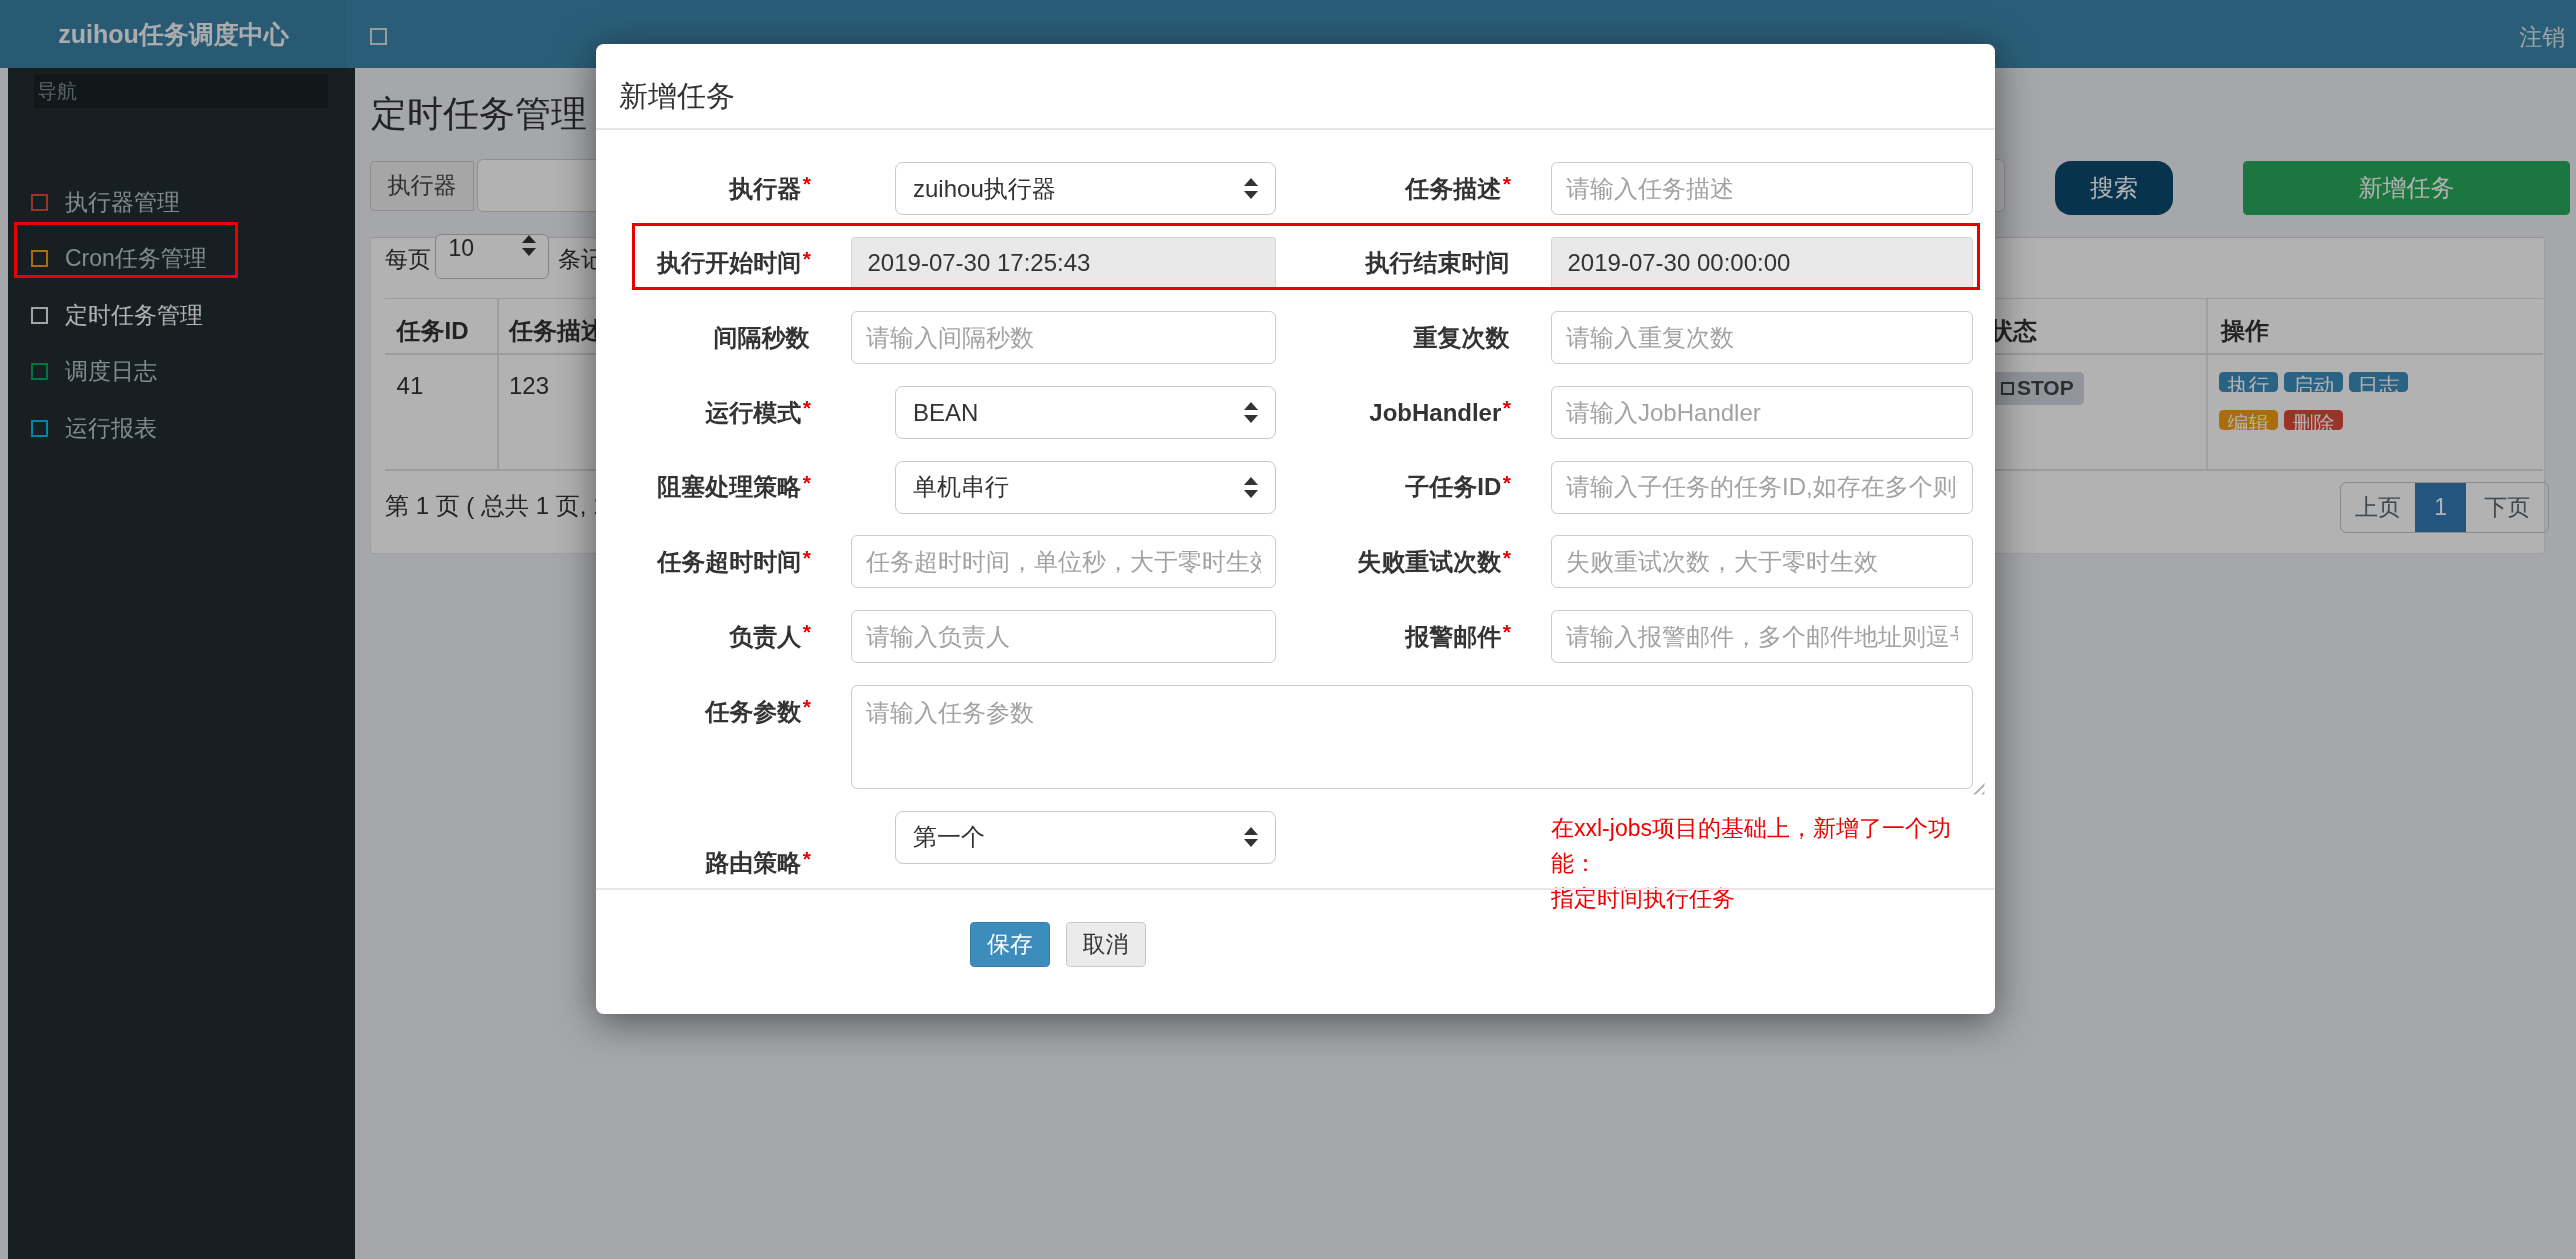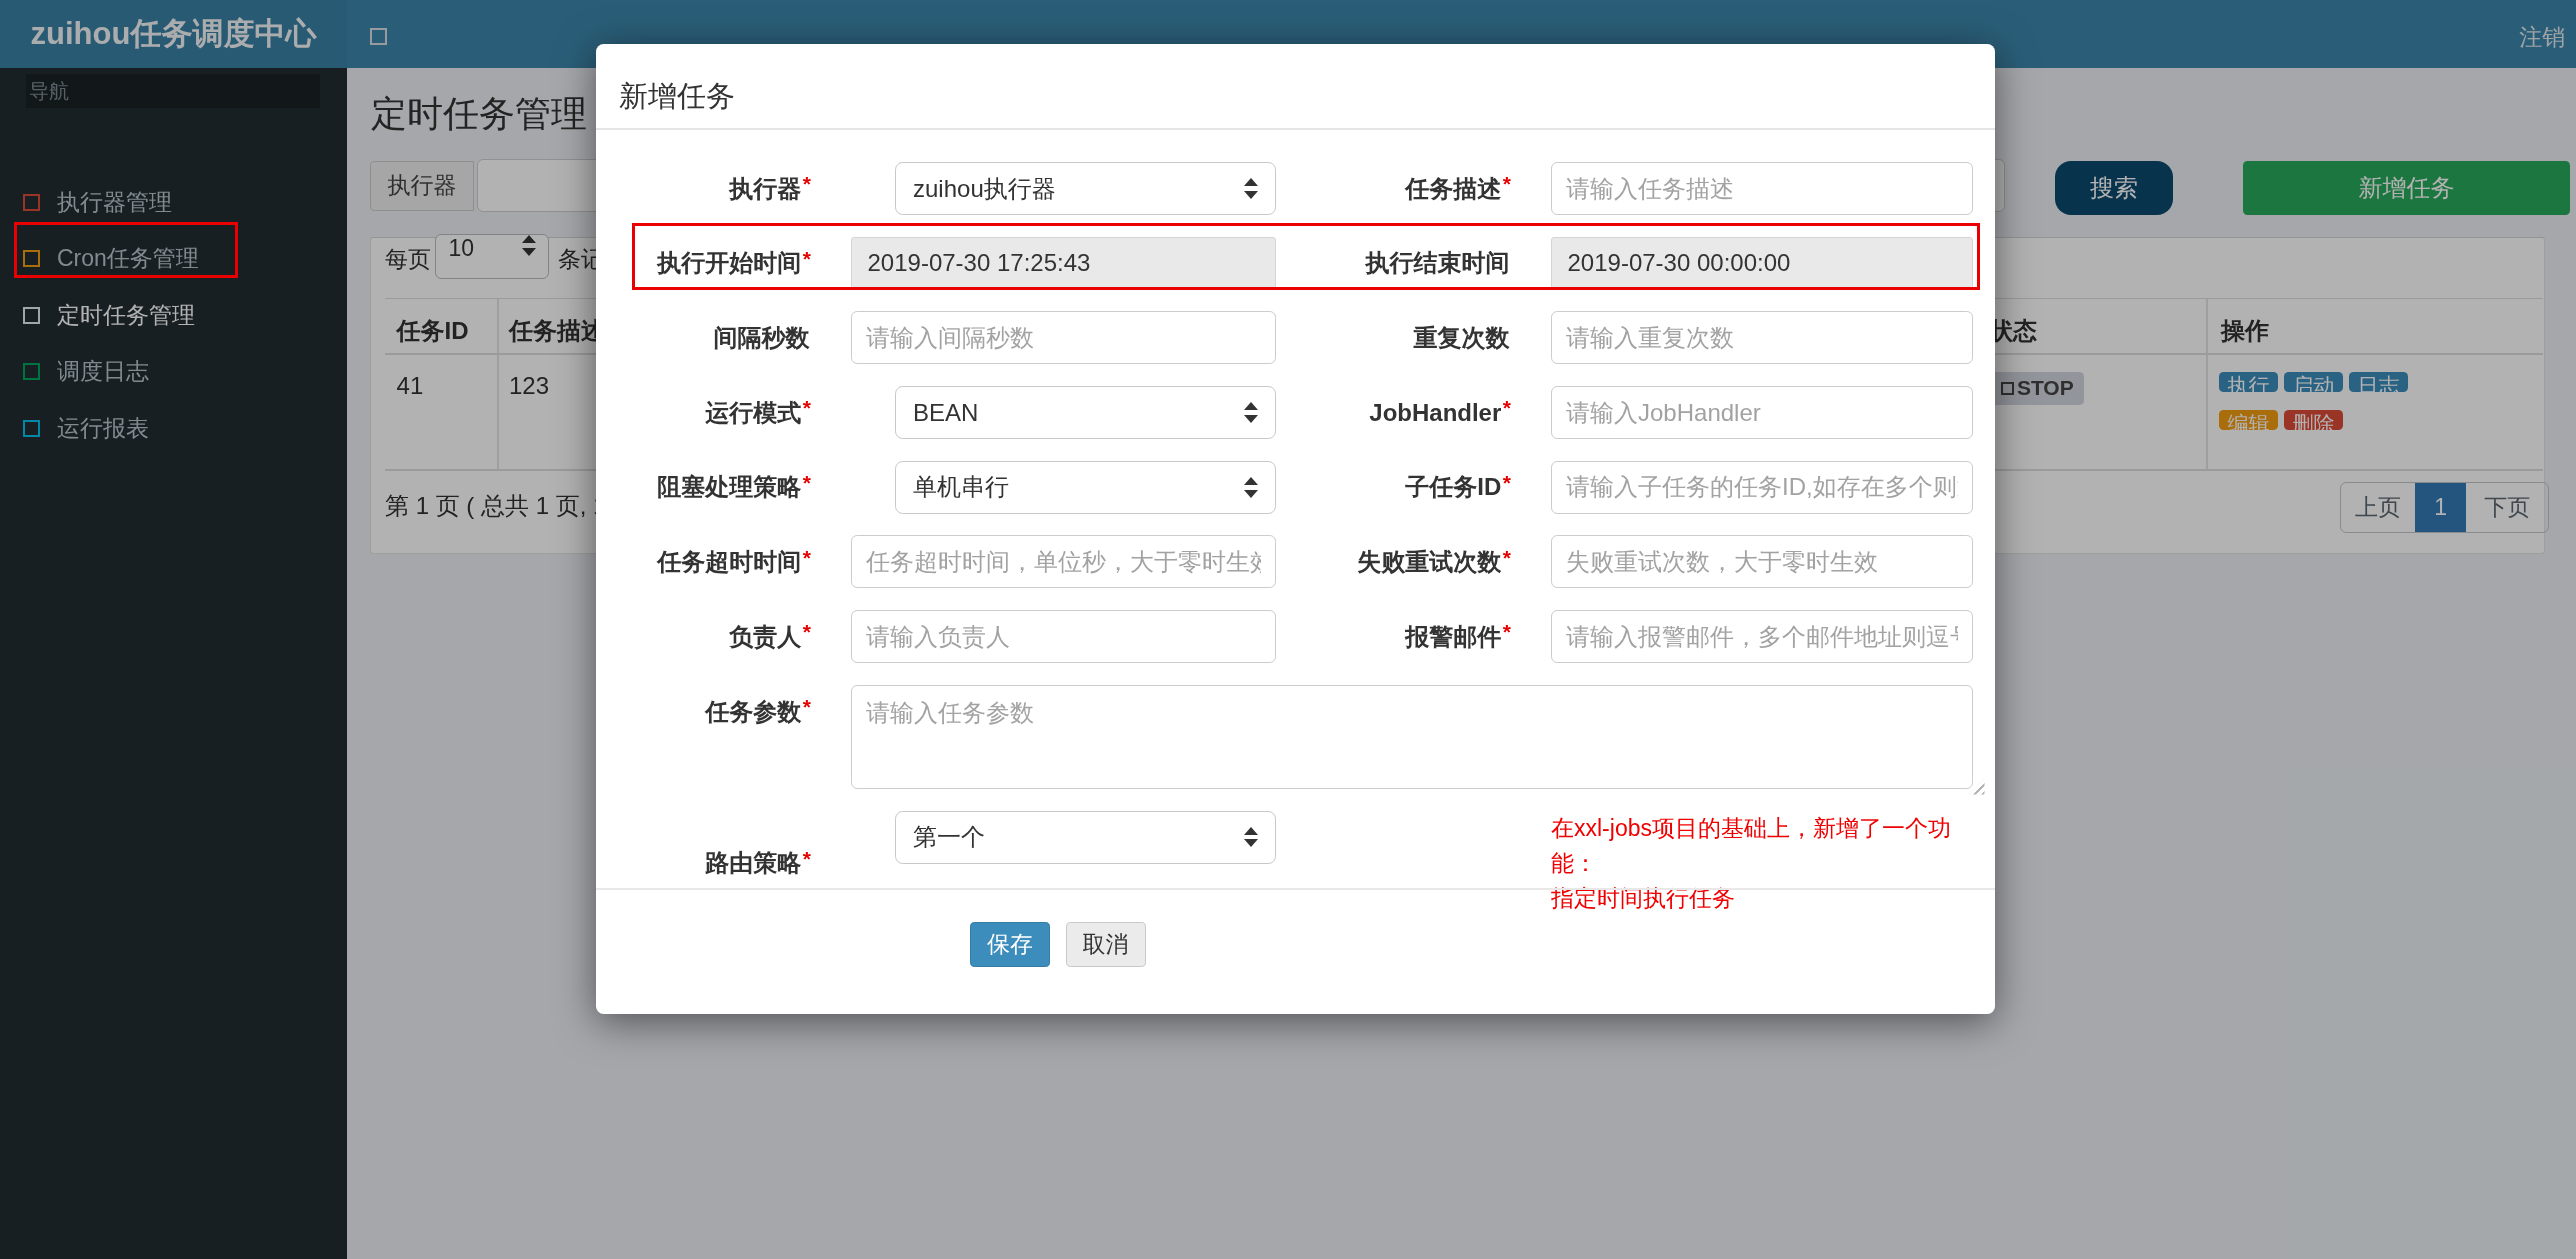--- a/index.html
+++ b/index.html
@@ -3,26 +3,26 @@
 <meta charset="utf-8">
 <style>
   * { margin:0; padding:0; box-sizing:border-box; }
   html,body { width:2576px; height:1259px; overflow:hidden;
     font-family:"Liberation Sans","DejaVu Sans",sans-serif; background:#ecf0f5; }
   .abs { position:absolute; }
 
   
   #navbar { left:0; top:0; width:2576px; height:68px; background:#3d87ad; z-index:1; }
   #logo { left:0; top:0; width:347px; height:68px; background:#3a81a6; color:#f4f7f9;
-    font-size:31px; font-weight:bold; line-height:68px; text-align:center; }
+    font-size:25px; font-weight:bold; line-height:68px; text-align:center; }
   #toggle { left:370px; top:28px; width:17px; height:17px; border:2.3px solid #d9dfe3; }
   #logout { right:10.8px; top:21.7px; font-size:23px; color:#e3eaee; }
 
   
-  #sidebar { left:0; top:68px; width:347px; height:1191px; background:#222d32; z-index:1;padding-left:34px; }
+  #sidebar { left:8px; top:68px; width:347px; height:1191px; background:#222d32; z-index:1;padding-left:34px; }
   .nav-header { position:absolute; left:26px; top:6.2px; font-size:20px; color:#7c8b94;
     width:294px; height:34px; line-height:34px; background:#1a2226; padding-left:3.1px; }
   .nav-item { position:absolute; left:0; width:347px; height:56px; display:flex;
     align-items:center; color:#b8c7ce; font-size:23px; cursor:pointer; }
   .nav-item .sq { display:inline-block; width:17px; height:17px; border:2.3px solid currentColor;
     margin:0 17px 0 23px; flex:none; }
   .nav-item.active { color:#ffffff; }
 
   
   #page-title { left:371px; top:90px; font-size:36px; color:#333; z-index:1; }

